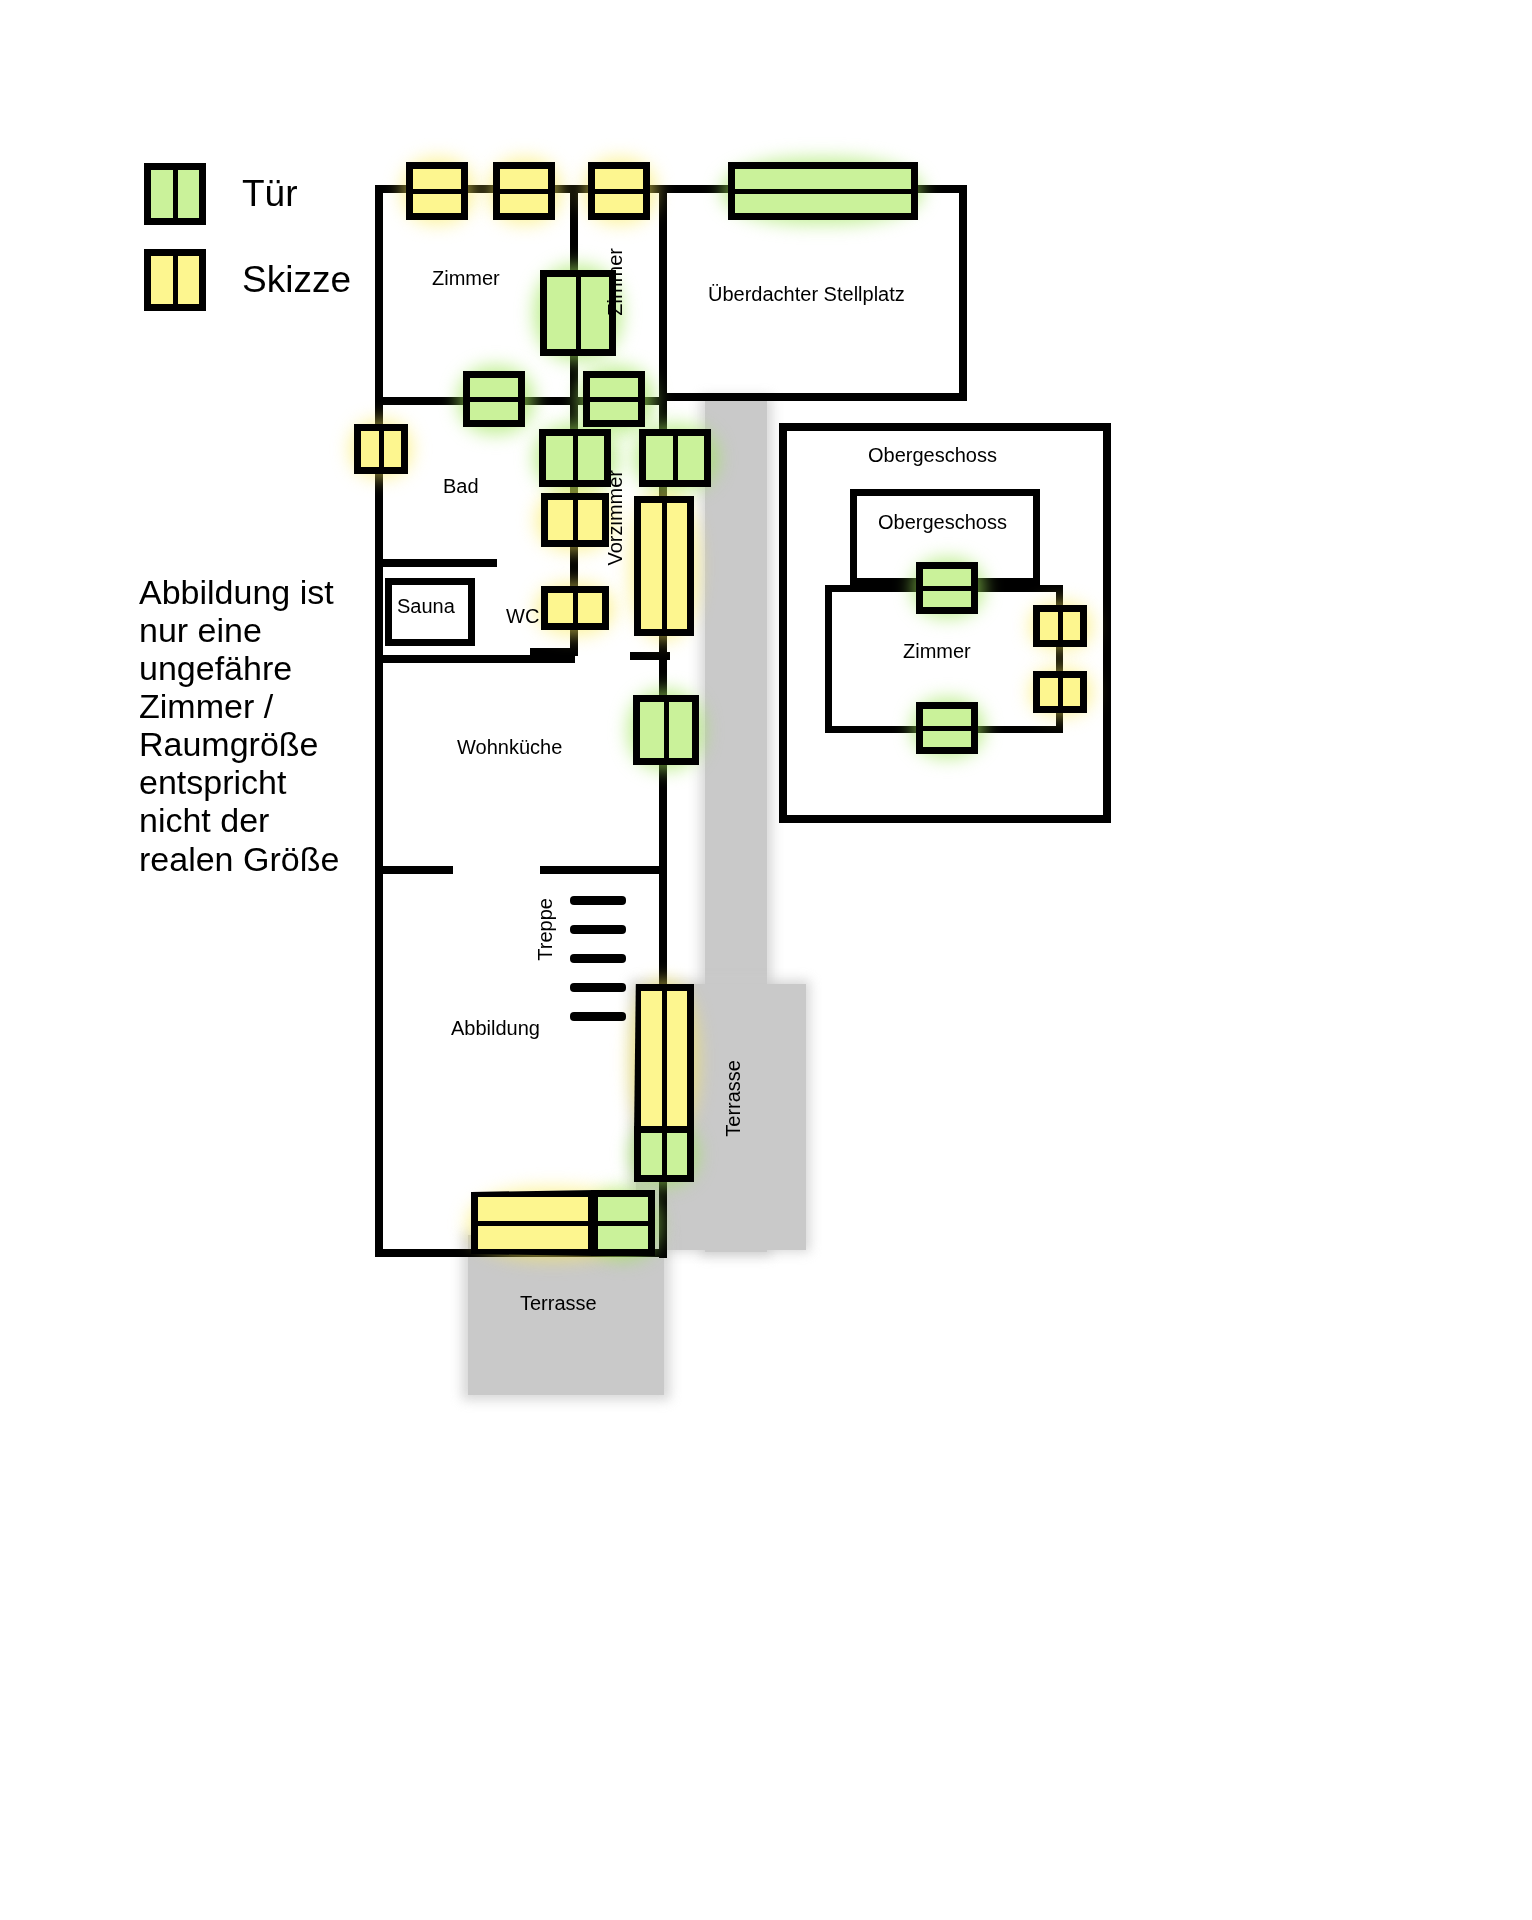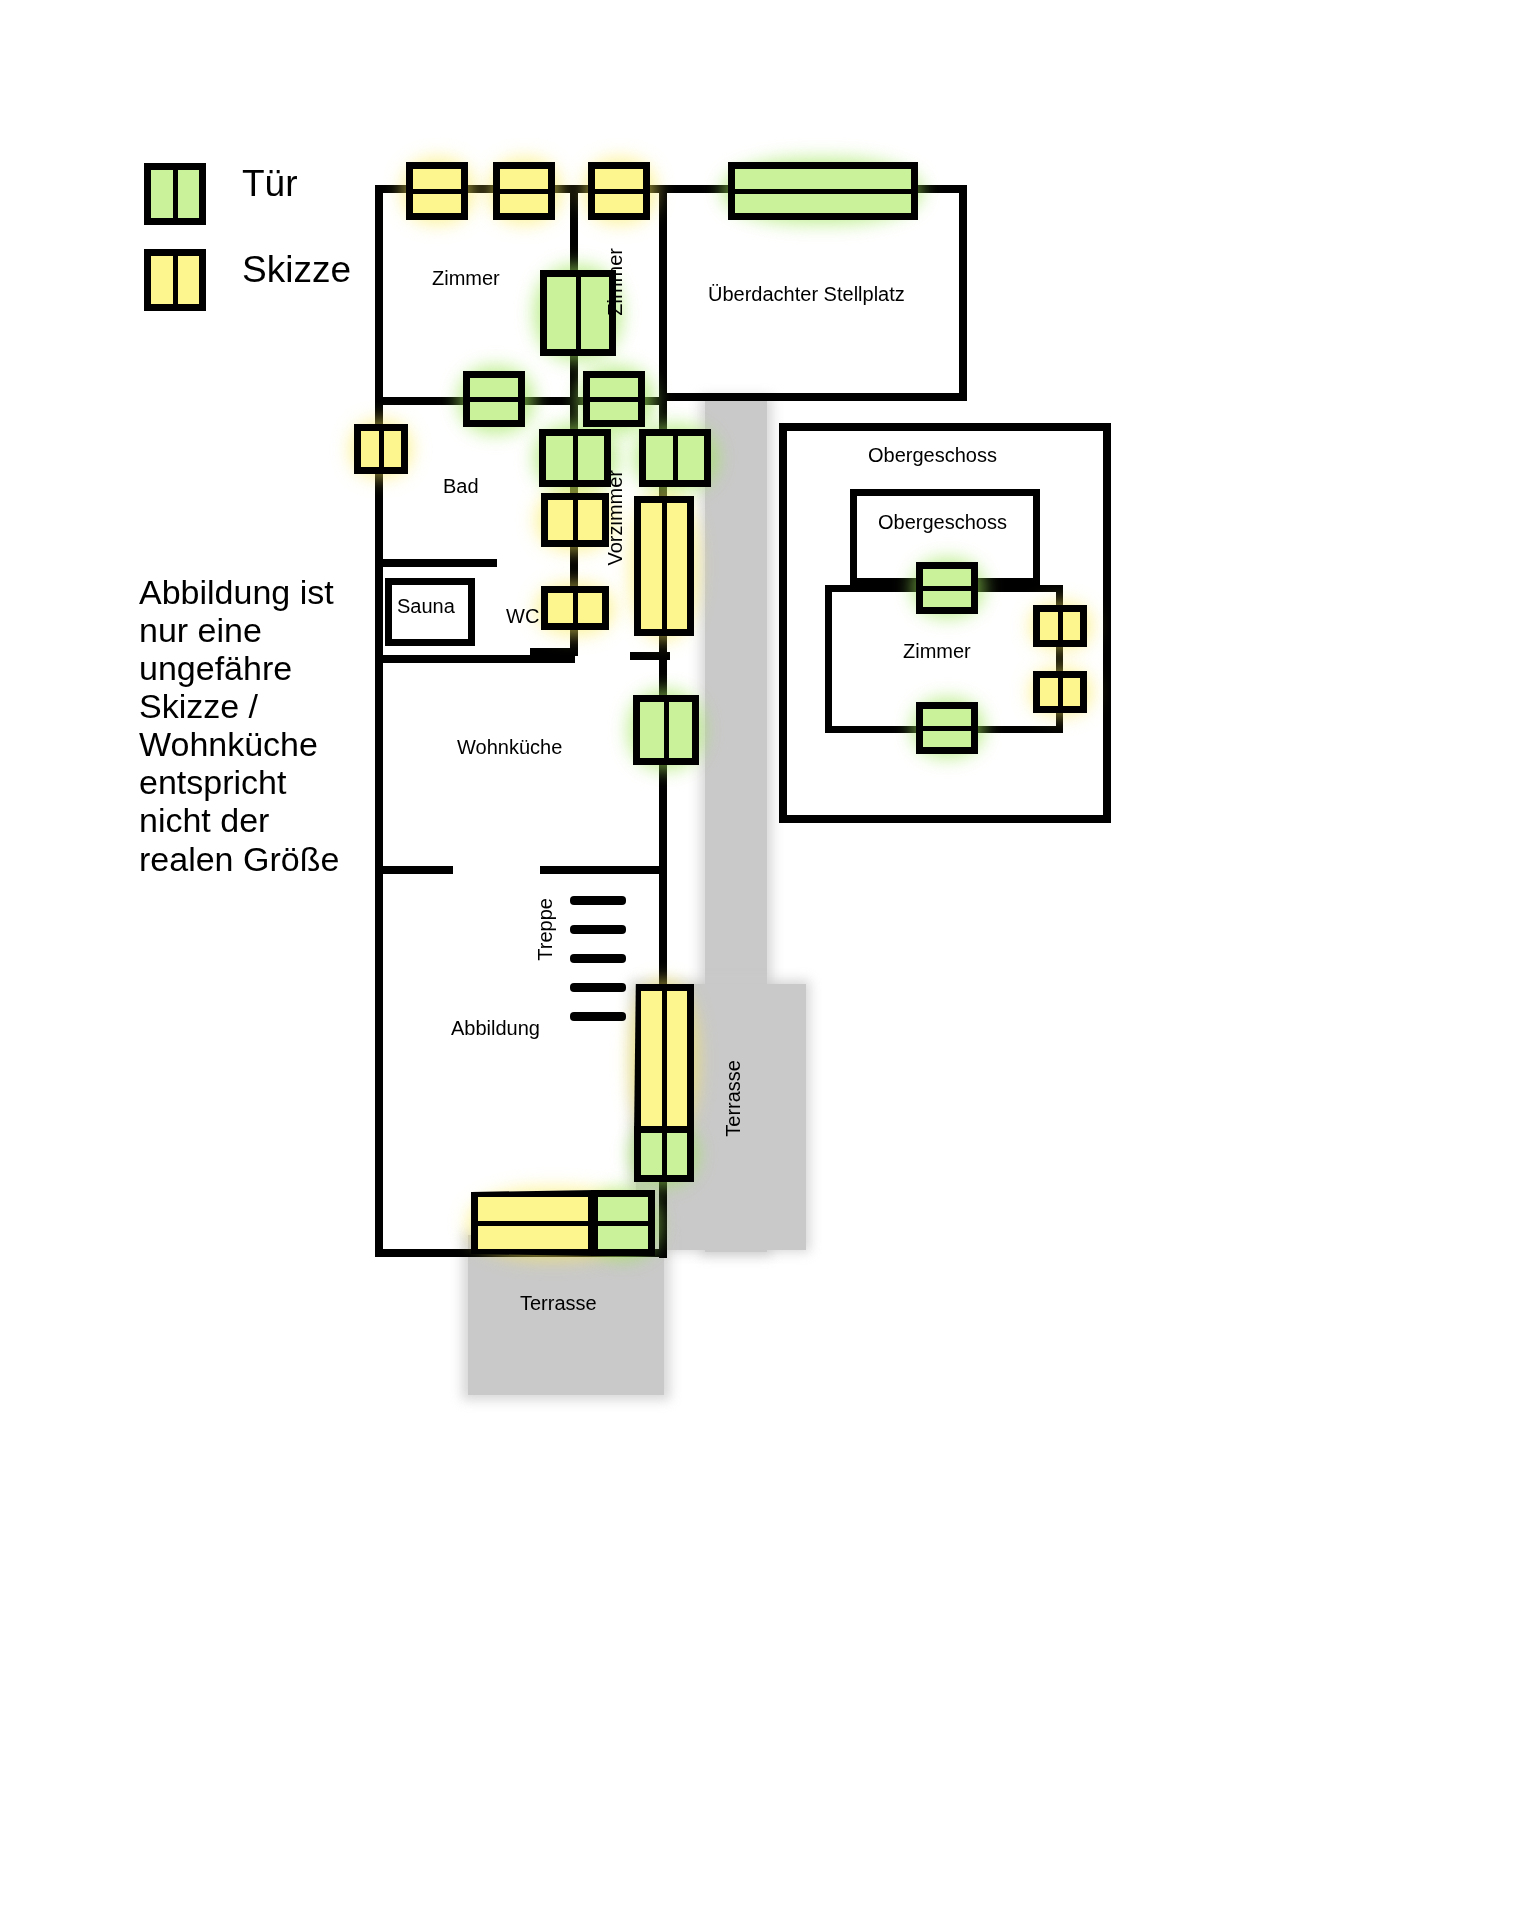--- a/index.html
+++ b/index.html
@@ -2,21 +2,21 @@
 <html><head>
 <meta charset="utf-8">
 <style>
   html,body{margin:0;padding:0;background:#ffffff;}
   body{width:1532px;height:1920px;position:relative;
        font-family:"Liberation Sans",sans-serif;color:#000;overflow:hidden;}
 
   #plan{position:absolute;left:0;top:0;width:1532px;height:1920px;}
 
   
-  .legend-item{position:absolute;display:flex;}
+  .legend-item{position:absolute;display:flex;align-items:center;}
   .sym{position:relative;width:62px;height:62px;box-sizing:border-box;
        border:7px solid #000;display:flex;}
   .sym .half{flex:1;}
   .sym .half+.half{border-left:5px solid #000;}
   .sym.door .half{background:#caf29a;}
   .sym.window .half{background:#fdf68f;}
   .sym::before{content:"";position:absolute;left:-8px;top:-10px;
        width:calc(100% + 16px);height:calc(100% + 20px);
        border-radius:40%;filter:blur(7px);z-index:-1;}
   .sym.door::before{background:rgba(160,230,90,.55);}
@@ -67,21 +67,21 @@
   </div>
 
   <div class="legend-item" style="left:144px;top:249px;">
     <div class="sym window">
       <div class="half"></div>
         <div class="half"></div>
     </div>
     <div class="legend-label">Skizze</div>
   </div>
 
-  <div id="note">Abbildung ist nur eine ungefähre Skizze / Wohnküche entspricht nicht der realen Größe</div>
+  <div id="note">Abbildung ist nur eine ungefähre Zimmer / Raumgröße entspricht nicht der realen Größe</div>
 
   <div class="terrace shadow" style="left:700px;top:396px;width:72px;height:860px;"></div>
   <div class="terrace" style="left:705px;top:396px;width:62px;height:856px;"></div>
 
   <div class="terrace shadow" style="left:630px;top:980px;width:180px;height:272px;"></div>
   <div class="terrace" style="left:636px;top:984px;width:170px;height:266px;"></div>
 
   <div class="terrace shadow" style="left:462px;top:1232px;width:208px;height:168px;"></div>
   <div class="terrace" style="left:468px;top:1235px;width:196px;height:160px;"></div>
 

